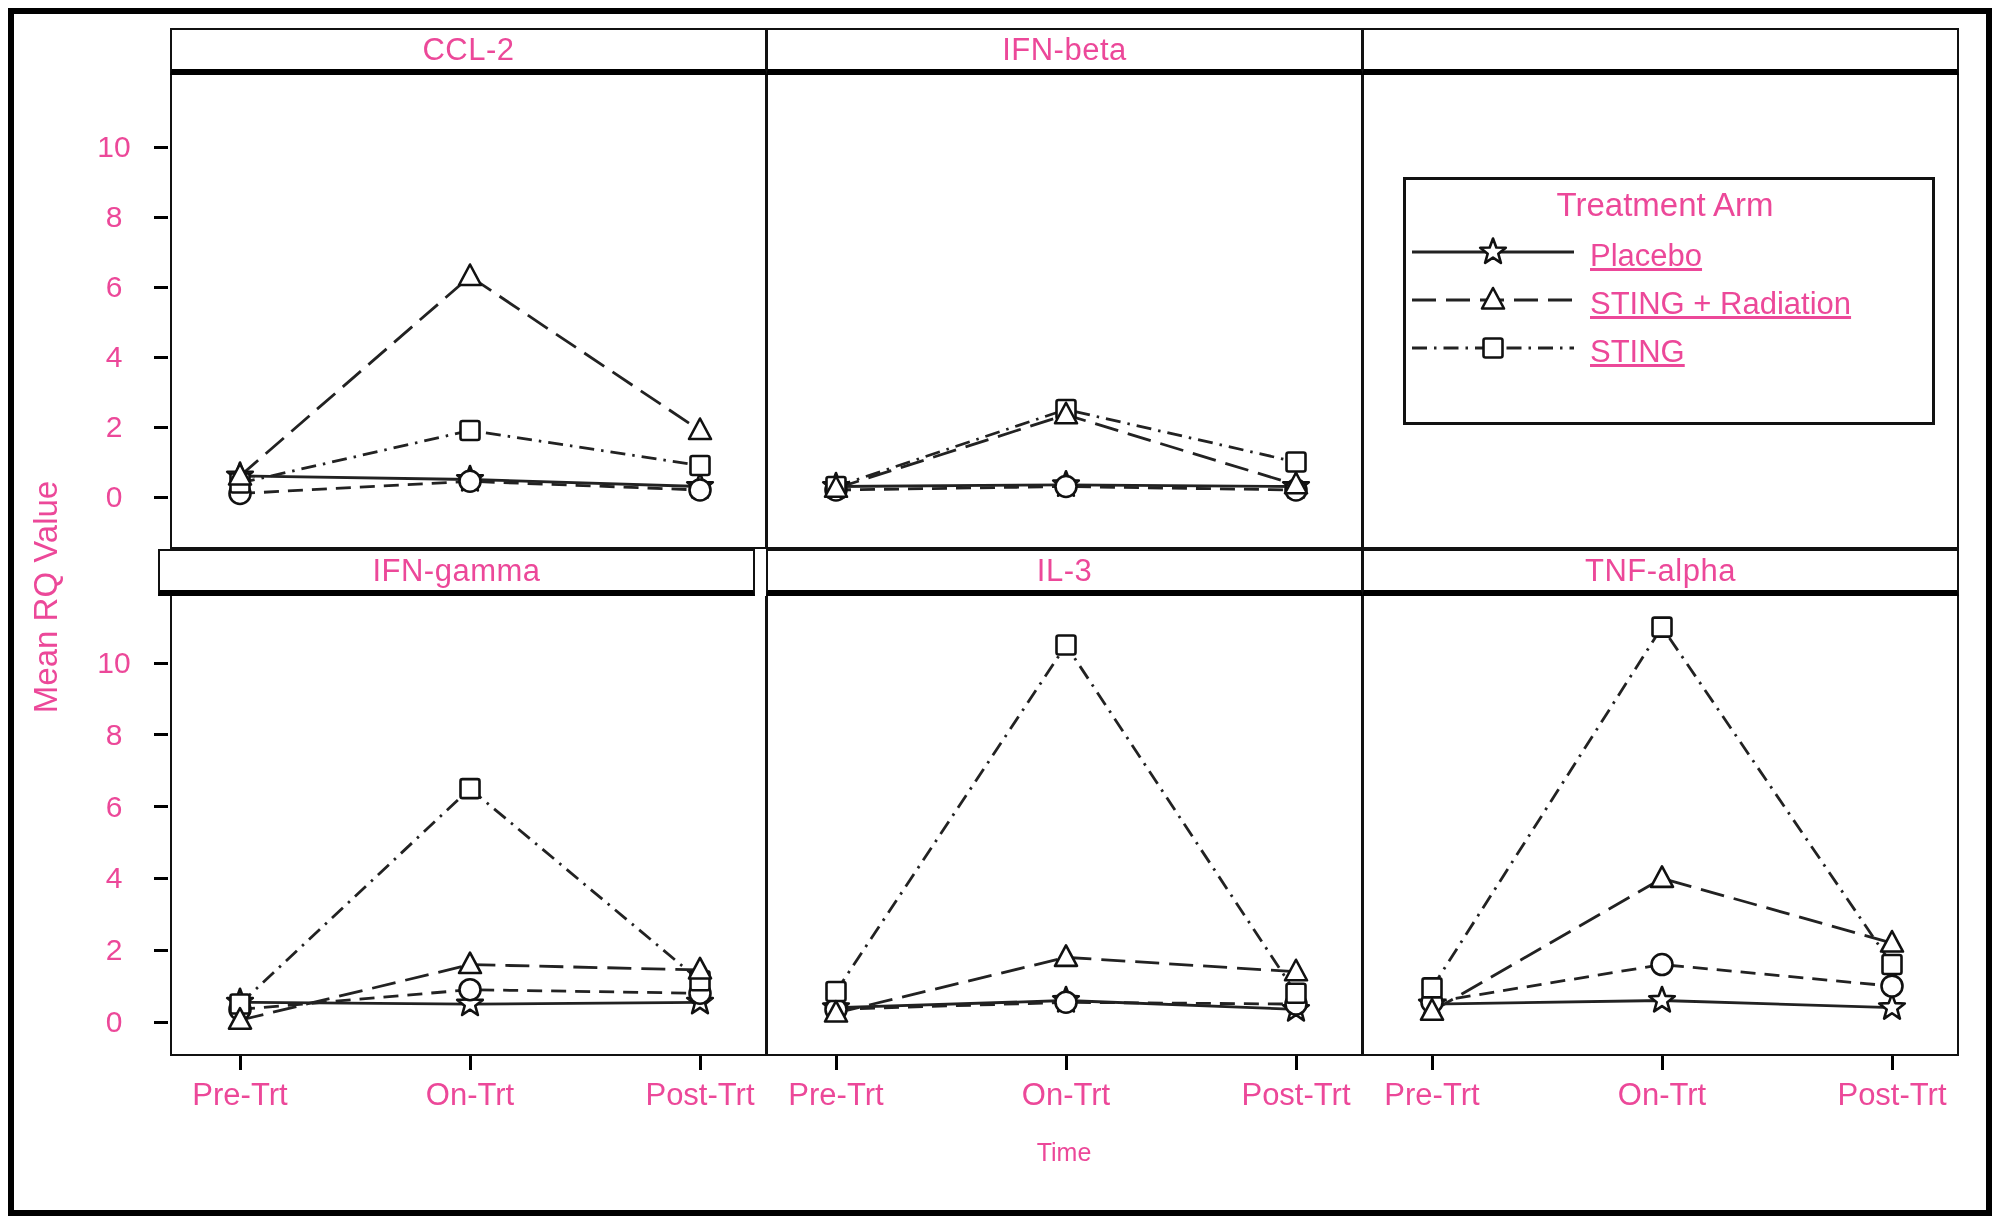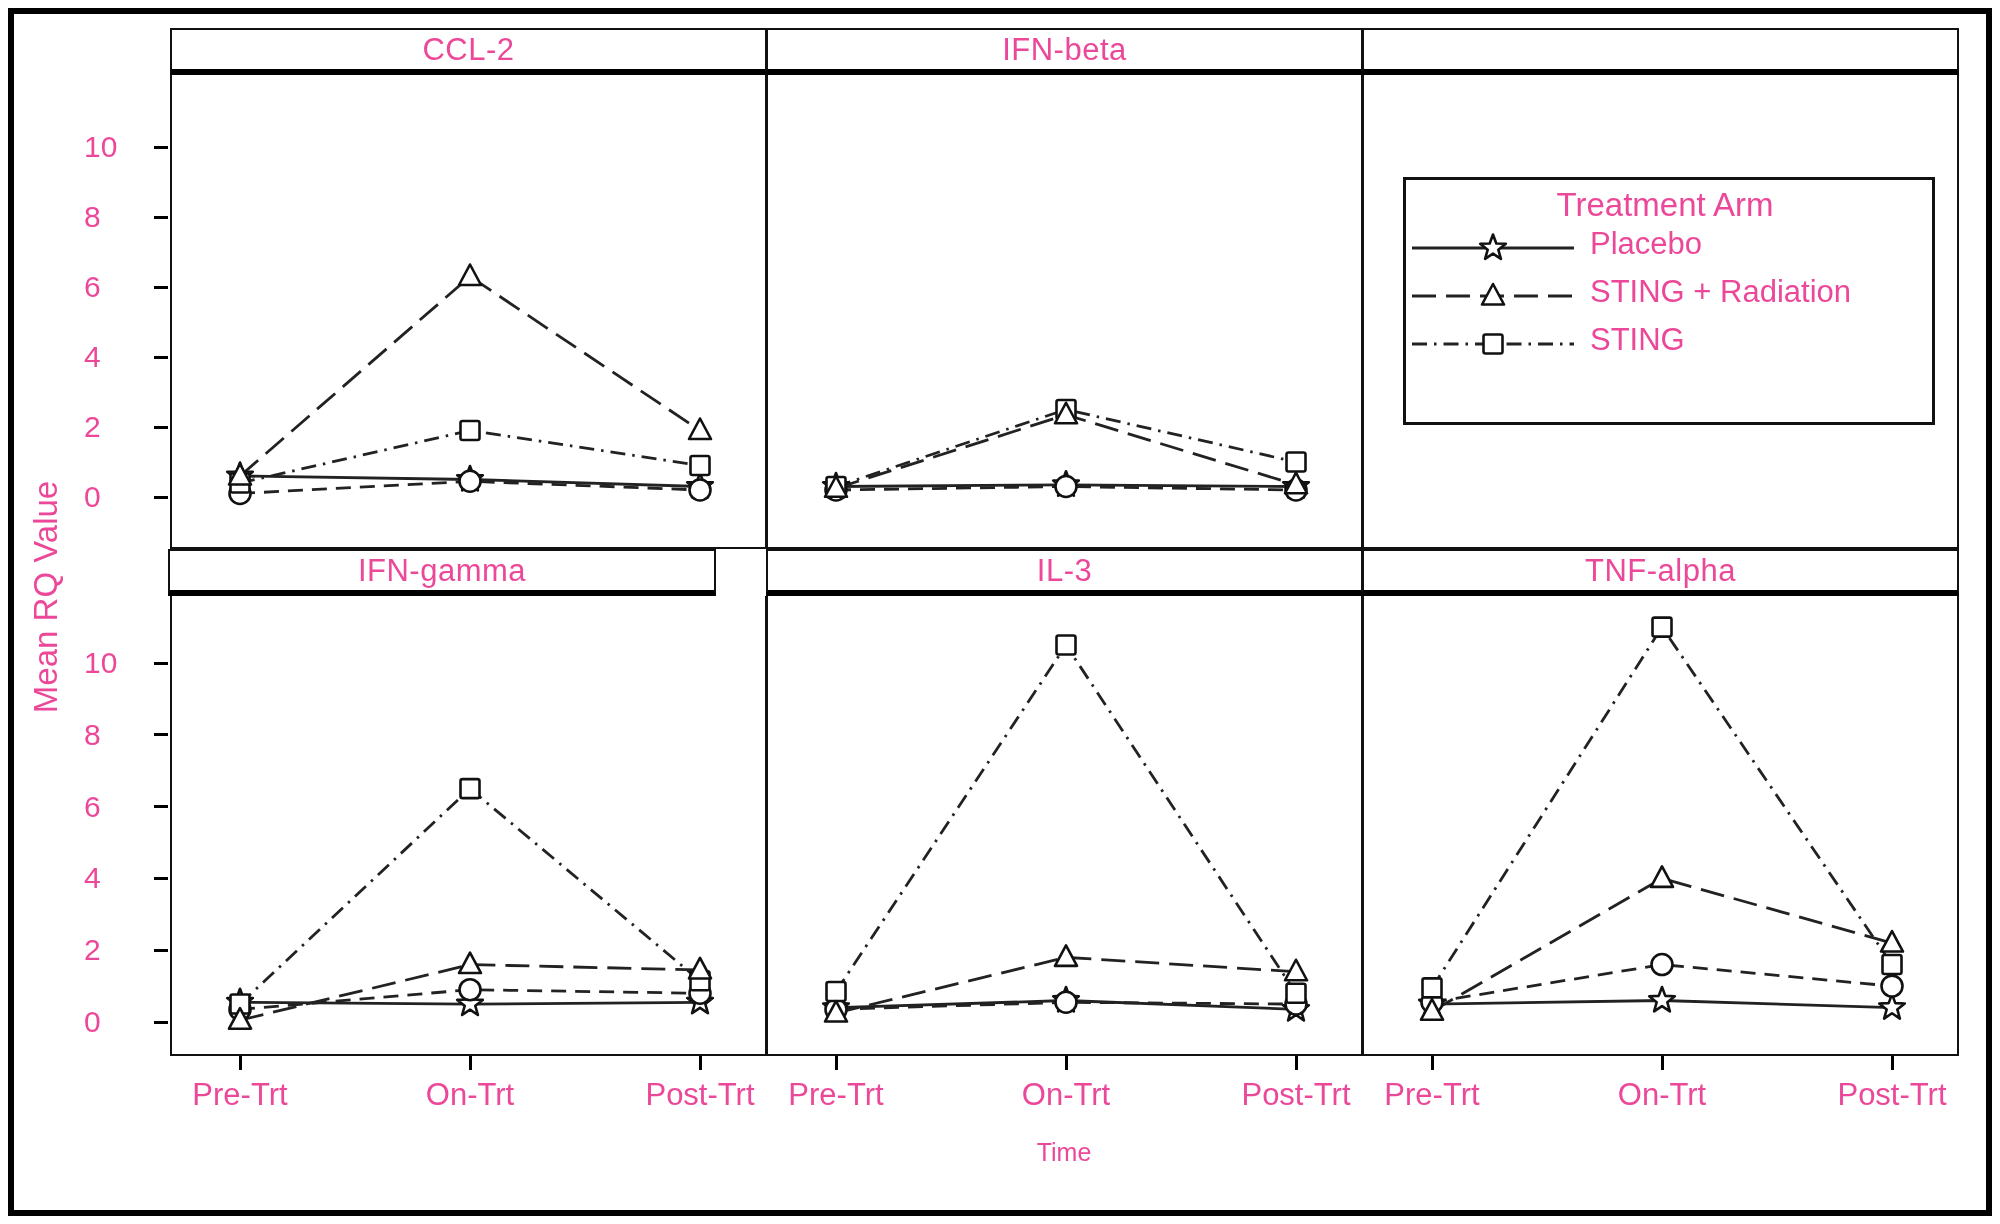--- a/index.html
+++ b/index.html
@@ -7,29 +7,29 @@
           font-family:"Liberation Sans","DejaVu Sans",sans-serif;color:#ec4899;overflow:hidden;}
   .outer-border{position:absolute;left:8px;top:8px;width:1984px;height:1208px;
                 border:6px solid #000;box-sizing:border-box;}
   .strip{position:absolute;box-sizing:border-box;border:2px solid #111;border-bottom:6px solid #000;
          background:#fff;display:flex;align-items:center;justify-content:center;
          font-size:31px;letter-spacing:0.5px;}
   .panel{position:absolute;box-sizing:border-box;border:2px solid #111;border-top:none;background:#fff;}
   .panel svg{position:absolute;left:0;top:0;}
   .ytick{position:absolute;width:14px;height:3px;background:#000;}
   .xtick{position:absolute;width:3px;height:14px;background:#000;}
-  .yticklabel{position:absolute;width:60px;text-align:left;font-size:30px;line-height:34px;}
+  .yticklabel{position:absolute;width:60px;text-align:center;font-size:30px;line-height:34px;}
   .xticklabel{position:absolute;width:150px;text-align:center;font-size:31px;line-height:34px;}
   .y-axis-title{position:absolute;width:340px;text-align:center;font-size:33px;
                 transform:rotate(-90deg);transform-origin:center center;}
   .x-axis-title{position:absolute;width:300px;text-align:center;font-size:25px;font-weight:bold;}
   .legend{position:absolute;left:1403px;top:177px;width:532px;height:248px;box-sizing:border-box;
           border:3px solid #111;background:#fff;padding:4px 10px 6px 2px;}
   .legend-title{text-align:center;font-size:33px;line-height:42px;}
-  .legend-row{display:flex;align-items:flex-start;height:48px;}
+  .legend-row{display:flex;align-items:flex-end;height:48px;text-decoration:underline;}
   .legend-label{font-size:31px;margin-left:12px;white-space:nowrap;}
 </style>
 </head>
 <body>
 
 <div class="figure">
   <div class="outer-border"></div>
 
   <div id="grid">
       <div class="strip" style="left: 170px; top: 28px; width: 597px; height: 47px;">
@@ -73,21 +73,21 @@
           <rect x="58.5" y="402" width="19" height="19" rx="2" fill="#fff" stroke="#111111" stroke-width="2.6" stroke-linejoin="round"></rect>
           <rect x="288.5" y="325" width="19" height="19" rx="2" fill="#fff" stroke="#111111" stroke-width="2.6" stroke-linejoin="round"></rect>
           <rect x="518.5" y="377.5" width="19" height="19" rx="2" fill="#fff" stroke="#111111" stroke-width="2.6" stroke-linejoin="round"></rect>
           <path d="M 68 401.25 L 79 421.75 L 57 421.75 Z" fill="#fff" stroke="#111111" stroke-width="2.6" stroke-linejoin="round"></path>
           <path d="M 298 327.75 L 309 348.25 L 287 348.25 Z" fill="#fff" stroke="#111111" stroke-width="2.6" stroke-linejoin="round"></path>
           <path d="M 528 397.75 L 539 418.25 L 517 418.25 Z" fill="#fff" stroke="#111111" stroke-width="2.6" stroke-linejoin="round"></path>
         </svg>
       </div>
       <div class="strip" style="left: 1362px; top: 28px; width: 597px; height: 47px;"></div>
       <div class="panel" style="left: 1362px; top: 75px; width: 597px; height: 474px;"></div>
-      <div class="strip" style="left: 168px; top: 549px; width: 548px; height: 47px;">
+      <div class="strip" style="left: 158px; top: 549px; width: 597px; height: 47px;">
         <span>IFN-gamma</span>
       </div>
       <div class="panel" style="left: 170px; top: 596px; width: 597px; height: 460px;">
         <svg width="593" height="458" viewBox="0 0 593 458">
           <polyline points="68,406.3 298,408.1 528,406.3" fill="none" stroke="#222222" stroke-width="2.8"></polyline>
           <polyline points="68,413.4 298,393.7 528,397.3" fill="none" stroke="#222222" stroke-width="2.8" stroke-dasharray="15 9"></polyline>
           <polyline points="68,408.1 298,192.7 528,384.7" fill="none" stroke="#222222" stroke-width="2.8" stroke-dasharray="15 7 2.5 7"></polyline>
           <polyline points="68,424.2 298,368.6 528,373.9" fill="none" stroke="#222222" stroke-width="2.8" stroke-dasharray="24 10"></polyline>
           <path d="M68.0 392.8 L71.3 401.7 L80.8 402.1 L73.3 408.0 L75.9 417.2 L68.0 411.9 L60.1 417.2 L62.7 408.0 L55.2 402.1 L64.7 401.7 Z" fill="#fff" stroke="#111111" stroke-width="2.6" stroke-linejoin="round"></path>
           <path d="M298.0 394.6 L301.3 403.5 L310.8 403.9 L303.3 409.8 L305.9 419.0 L298.0 413.7 L290.1 419.0 L292.7 409.8 L285.2 403.9 L294.7 403.5 Z" fill="#fff" stroke="#111111" stroke-width="2.6" stroke-linejoin="round"></path>

